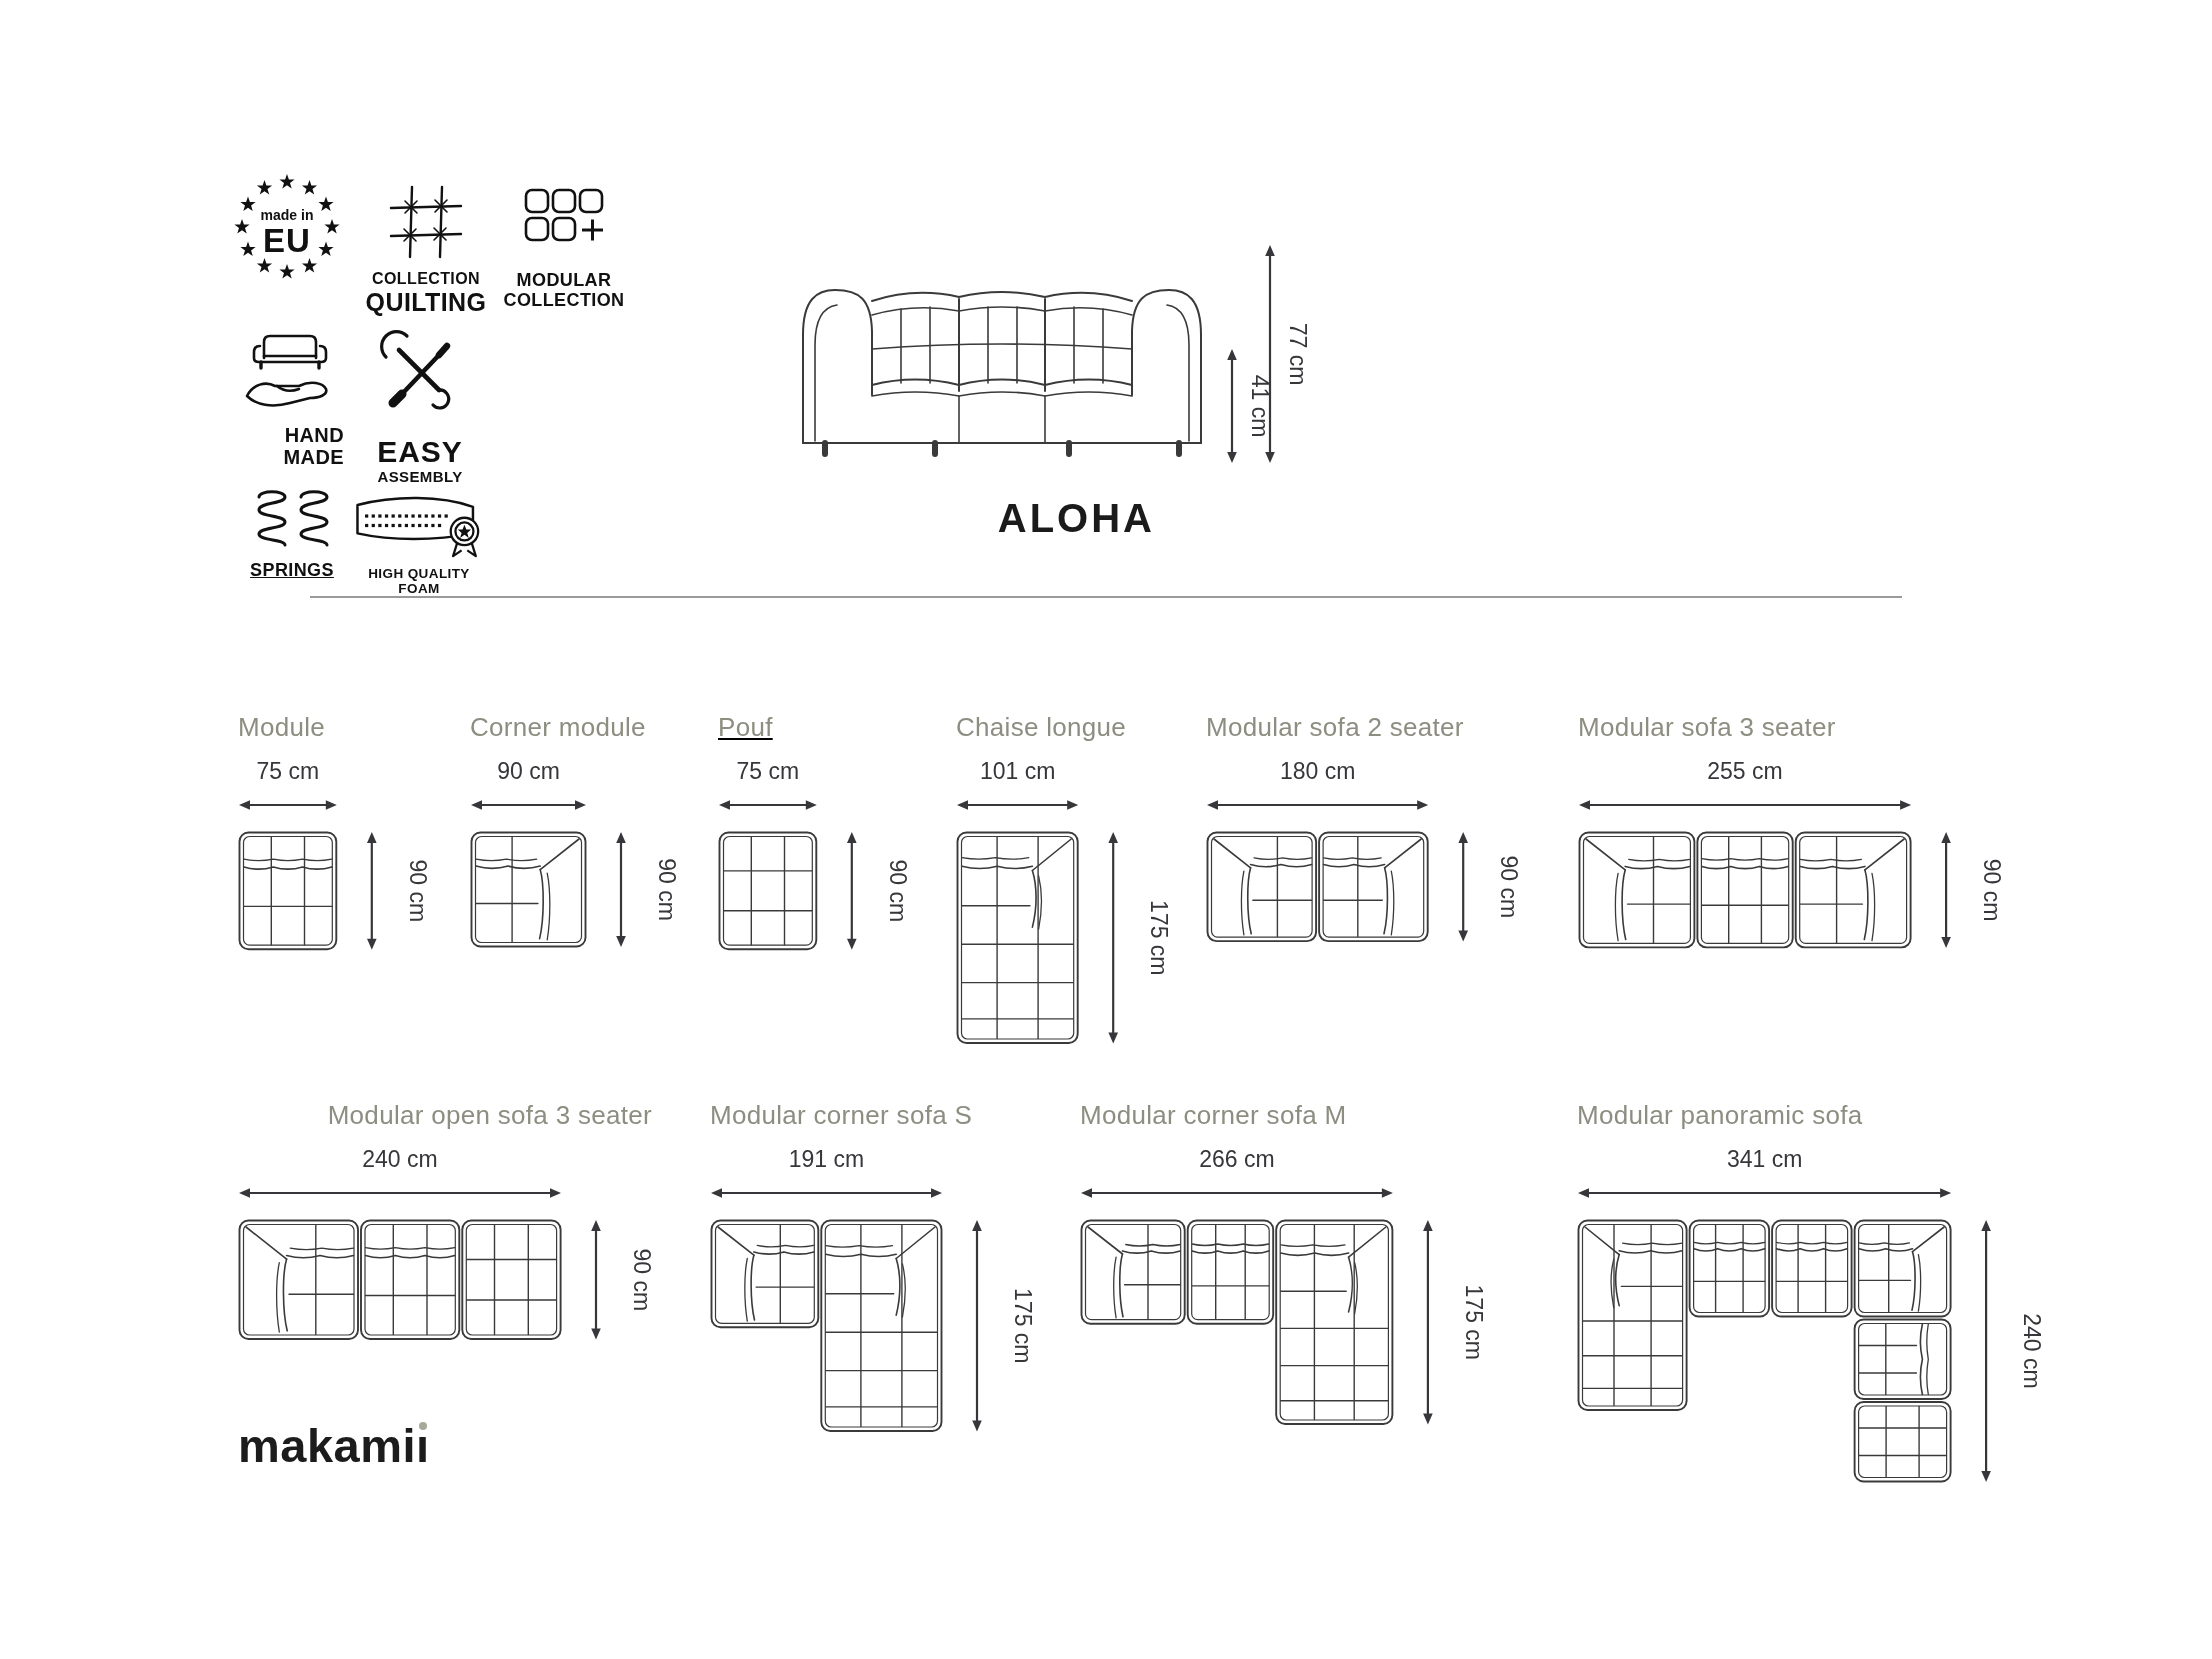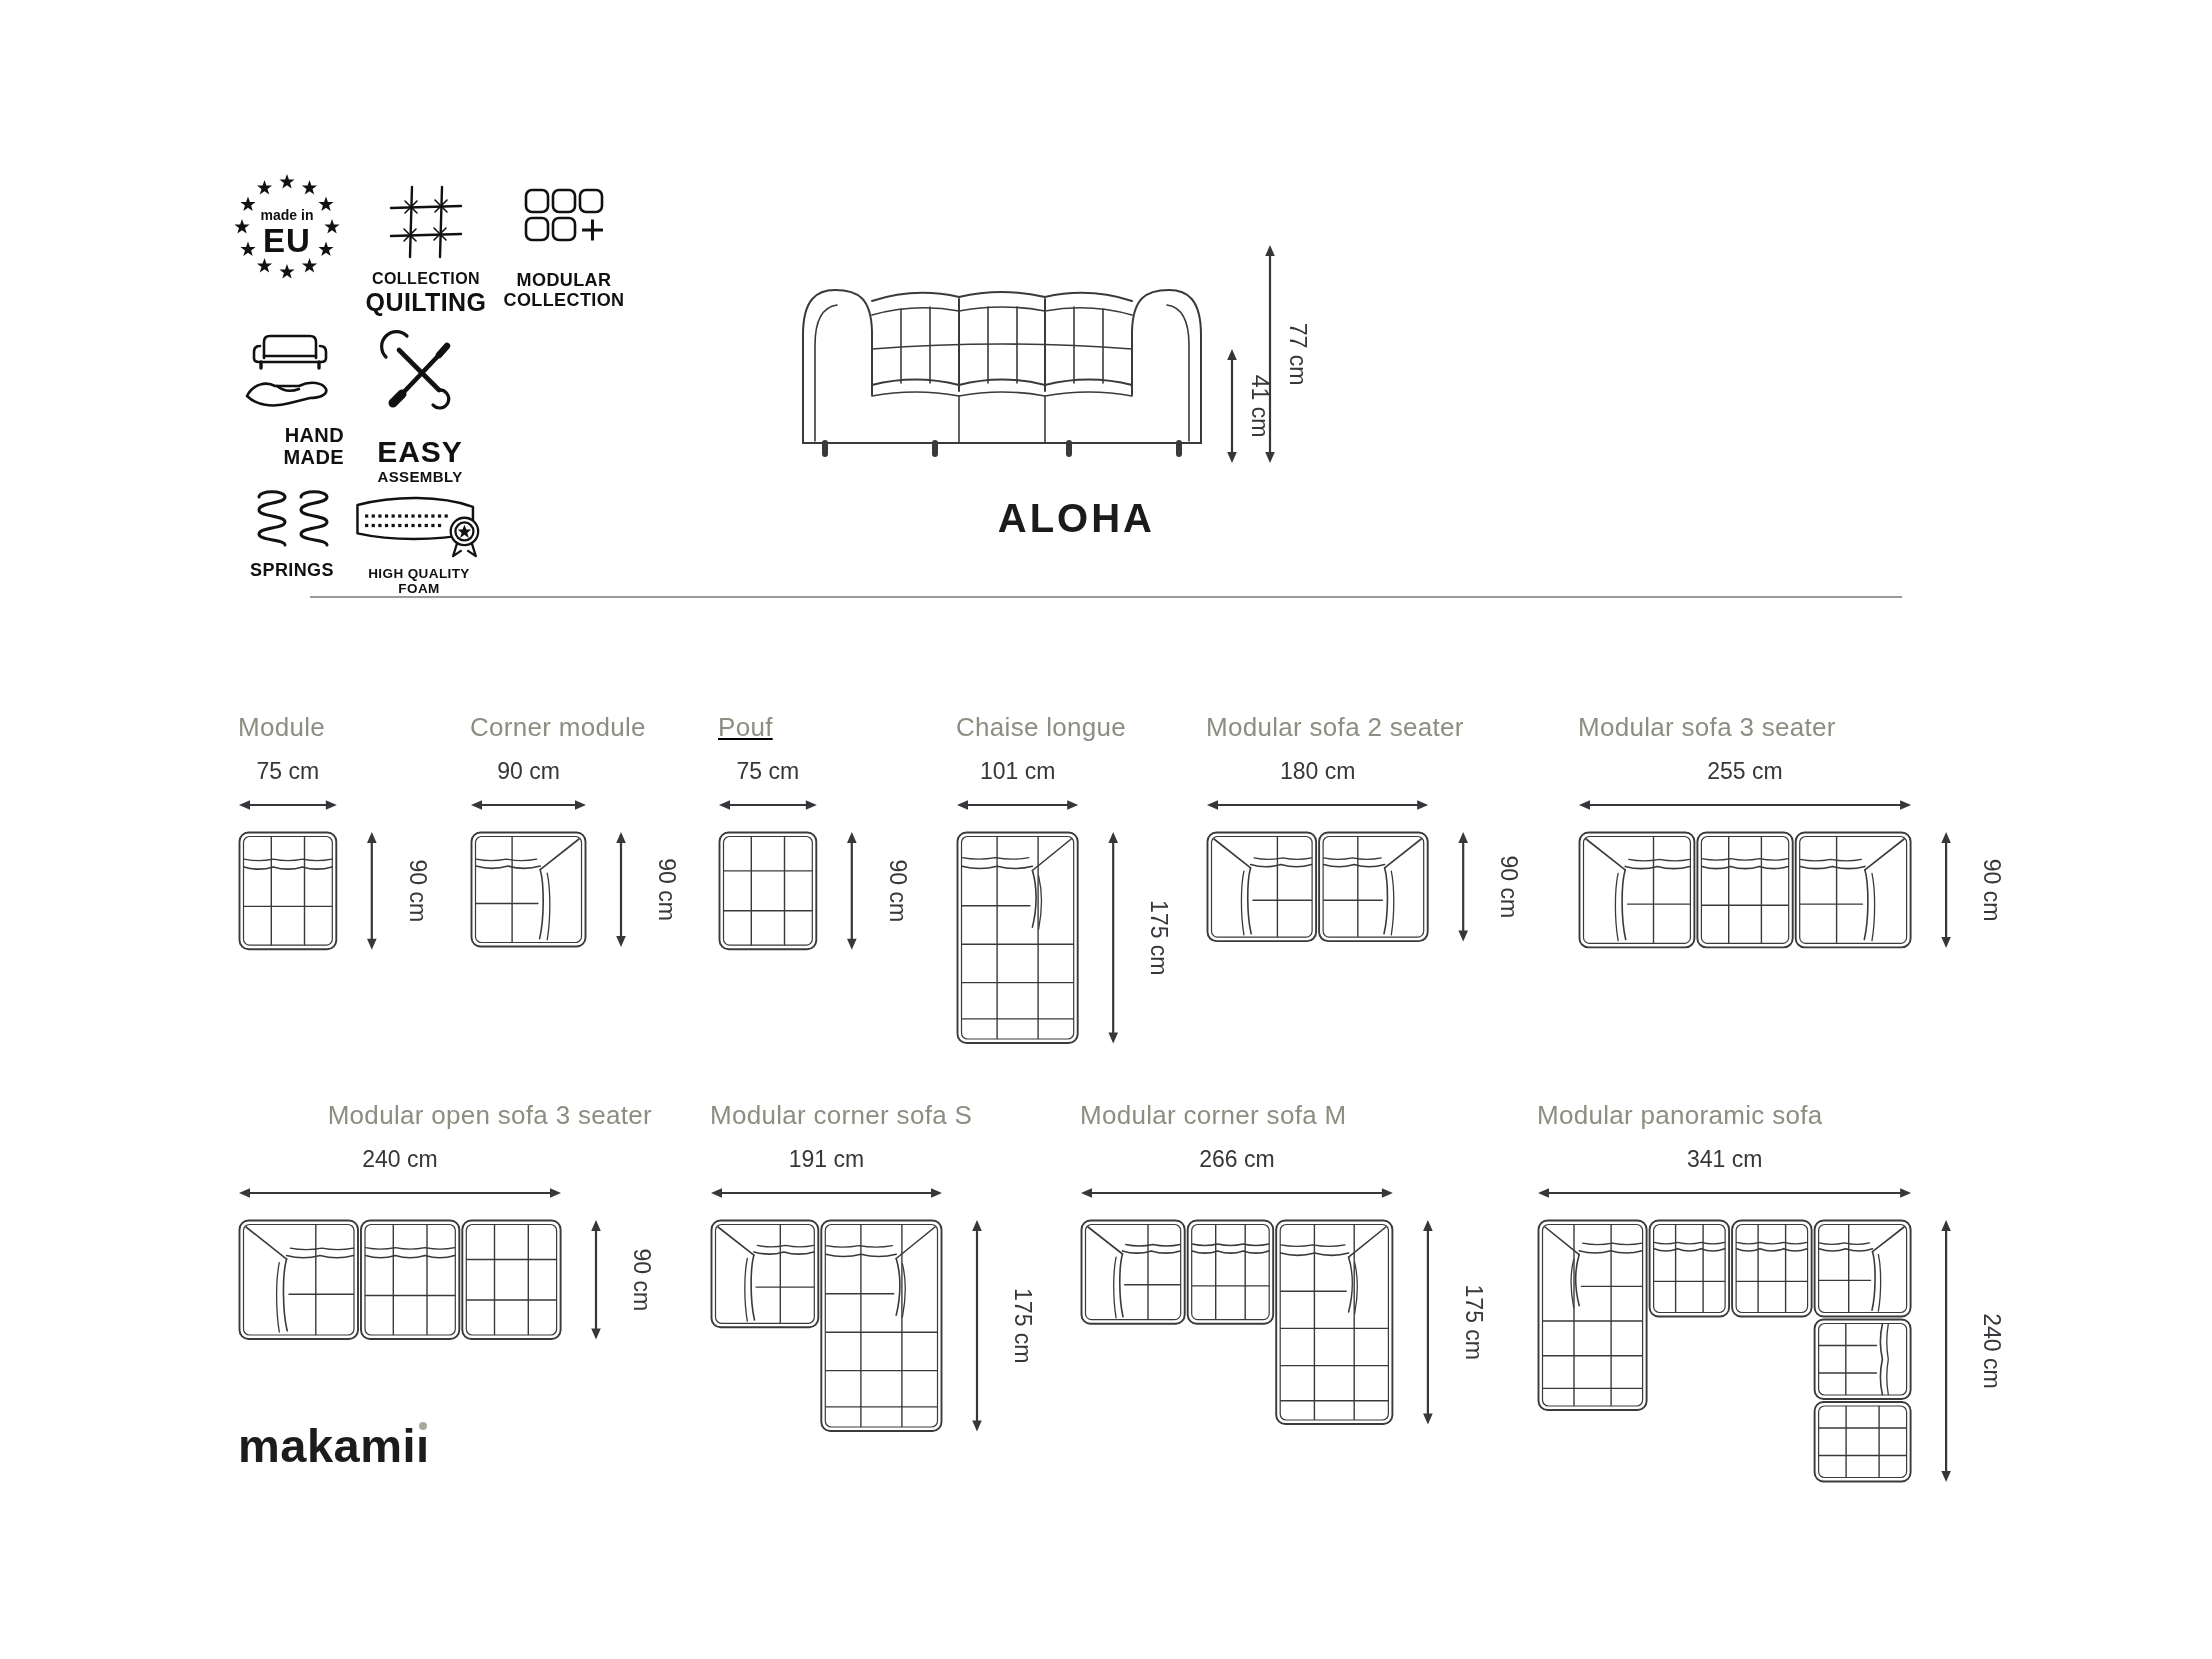--- a/index.html
+++ b/index.html
@@ -112,21 +112,21 @@
   <div class="cap" style="font-size:15px;">ASSEMBLY</div>
 </div>
 
 <div class="badge" style="left:240px;top:488px;width:104px;">
   <svg width="104" height="62" viewBox="0 0 104 62">
     <g stroke="#111" stroke-width="3" stroke-linecap="round" fill="none">
       <path d="M19 9 C19 2 45 2 45 9 C45 16 19 14 19 22 C19 29 45 27 45 34 C45 41 19 39 19 46 C19 53 45 51 45 57"></path>
       <path d="M61 9 C61 2 87 2 87 9 C87 16 61 14 61 22 C61 29 87 27 87 34 C87 41 61 39 61 46 C61 53 87 51 87 57"></path>
     </g>
   </svg>
-  <div class="cap cap-md" style="margin-top:10px;">SPRINGS</div>
+  <div class="cap cap-md" style="margin-top:10px;text-decoration:underline;">SPRINGS</div>
 </div>
 
 <div class="badge" style="left:348px;top:486px;width:142px;">
   <svg width="142" height="72" viewBox="0 0 150 76">
     <g stroke="#111" stroke-width="2.6" stroke-linejoin="round" fill="none">
       <path d="M10 20 C50 10 98 10 132 22 L132 50 C92 58 46 58 10 50 Z"></path>
     </g>
     <g fill="#111">
       <rect x="18" y="30" width="3.4" height="3.4"></rect>
         <rect x="25" y="30" width="3.4" height="3.4"></rect>
@@ -524,21 +524,21 @@
         <path fill="none" stroke="#3a3a3a" stroke-width="1.4" stroke-linecap="round" d="M200.7 181.7 L307.9 181.7"></path>
       </g>
       <g>
         <line x1="347.9" y1="88" x2="347.9" y2="274.5" stroke="#36363b" stroke-width="2.2"></line>
         <path d="M347.9 79 L343.1 90 L352.7 90 Z" fill="#36363b"></path>
         <path d="M347.9 283.5 L343.1 272.5 L352.7 272.5 Z" fill="#36363b"></path>
       </g>
       <text x="385.9" y="181.3" text-anchor="middle" font-size="23" fill="#36363b" transform="rotate(90 385.9 181.3)">175 cm</text>
     </svg>
   </div>
-<div class="product-cell" style="left:1537px;top:1056px;">
+<div class="product-cell" style="left:1577px;top:1056px;">
   <div class="product-title">Modular panoramic sofa</div>
 <svg width="466" height="350">
       <text x="187.6" y="26" text-anchor="middle" font-size="23" fill="#36363b">341 cm</text>
       <g>
         <line x1="10" y1="52" x2="365.1" y2="52" stroke="#36363b" stroke-width="2.2"></line>
         <path d="M1 52 L12 47.2 L12 56.8 Z" fill="#36363b"></path>
         <path d="M374.1 52 L363.1 47.2 L363.1 56.8 Z" fill="#36363b"></path>
       </g>
       <g transform="translate(0 78)">
         <rect fill="#fff" stroke="#3a3a3a" stroke-width="1.9" stroke-linecap="round" x="1.5" y="1.5" width="108.1" height="189.5" rx="9"></rect>

